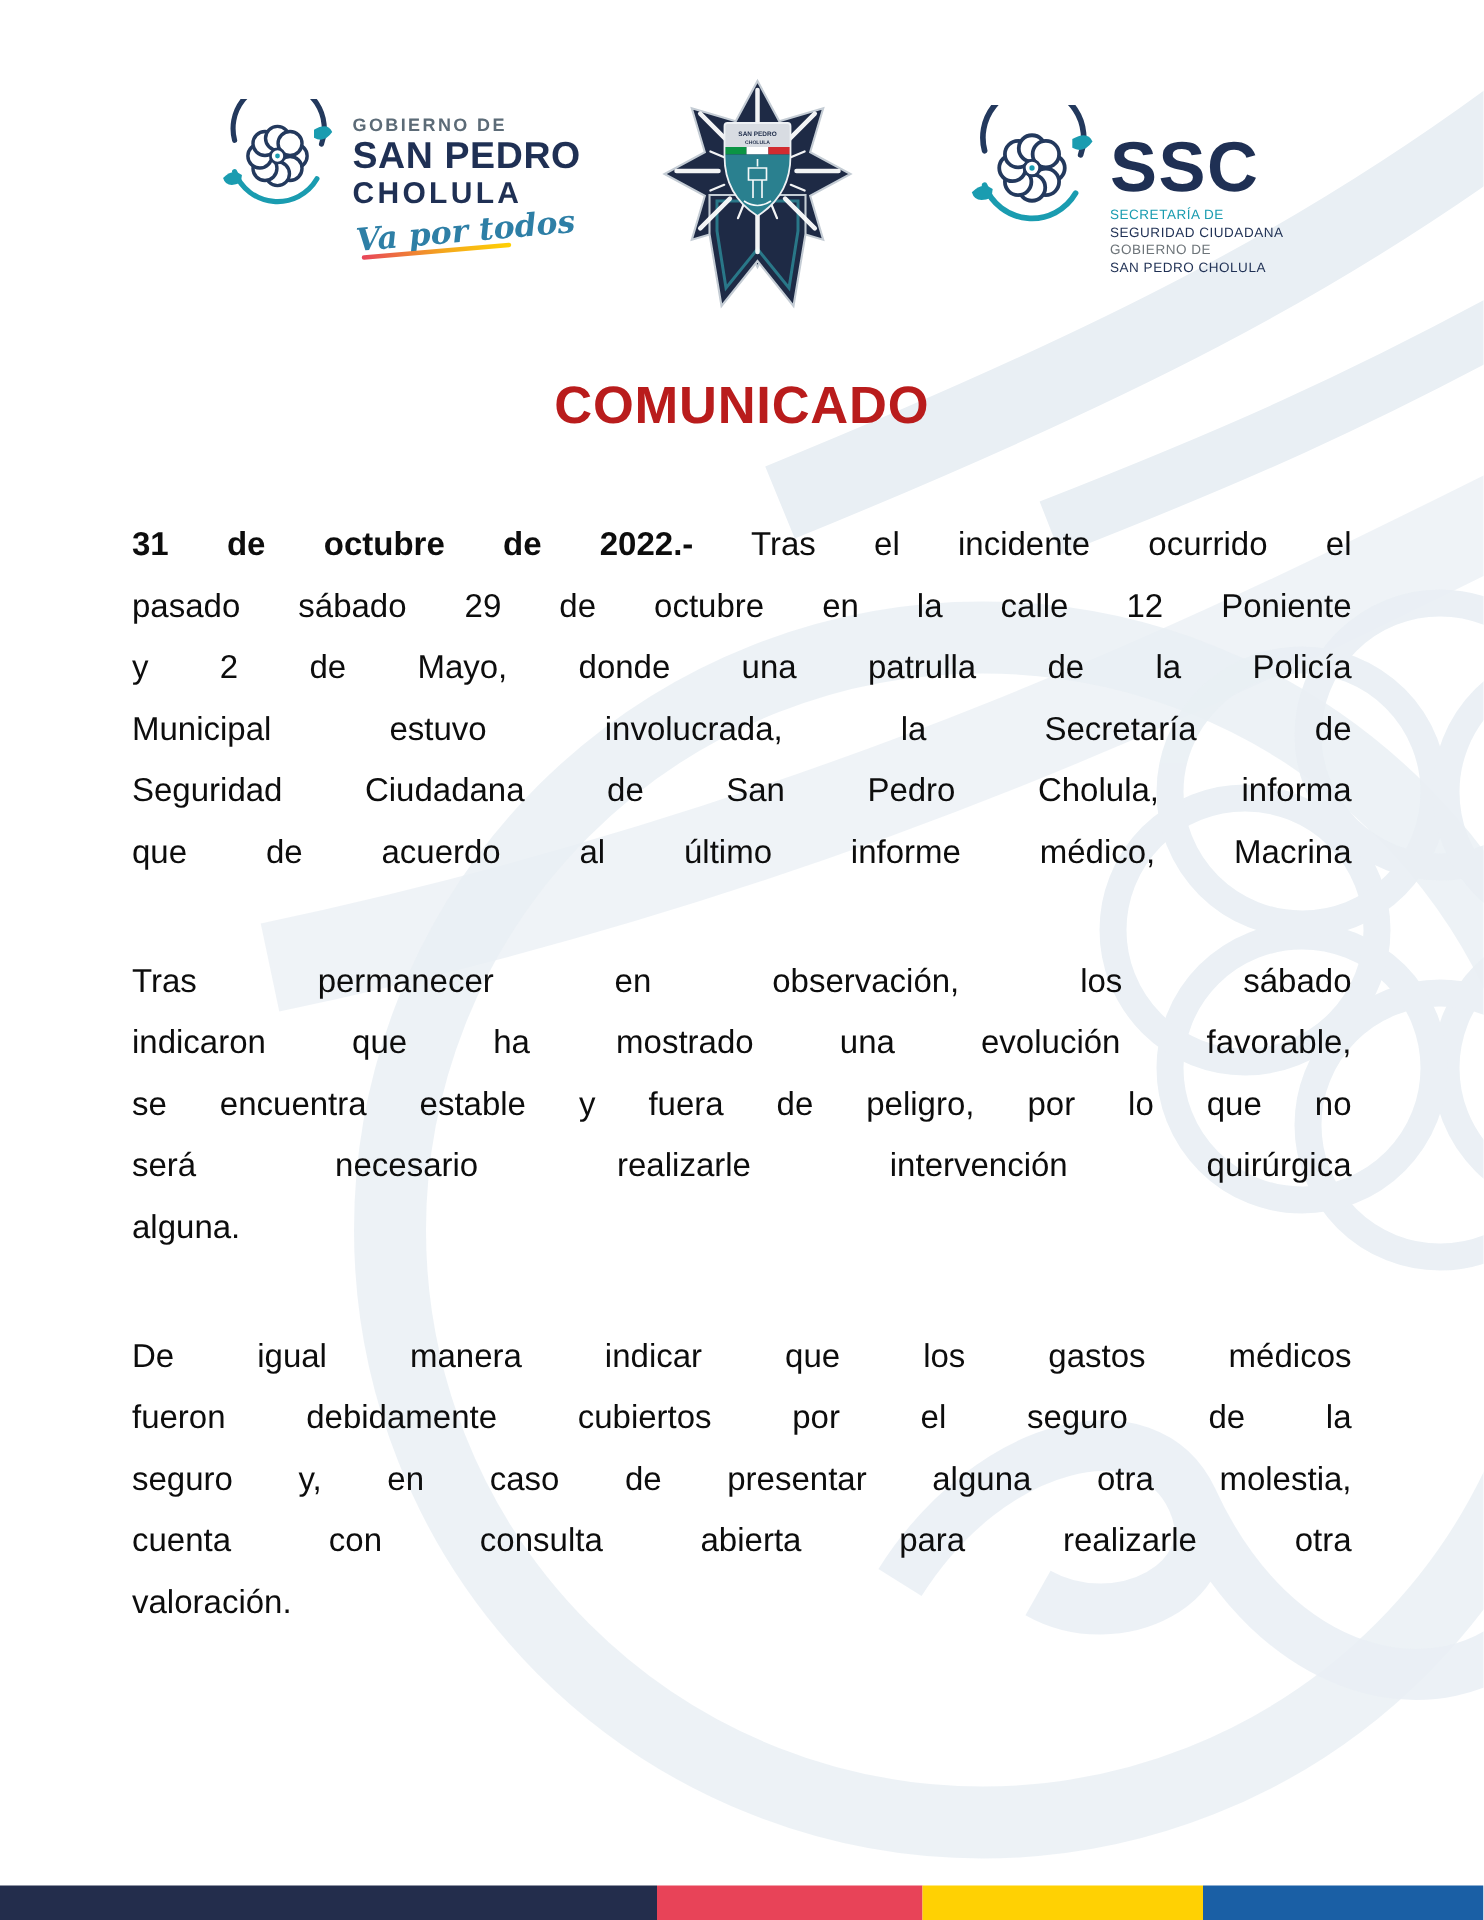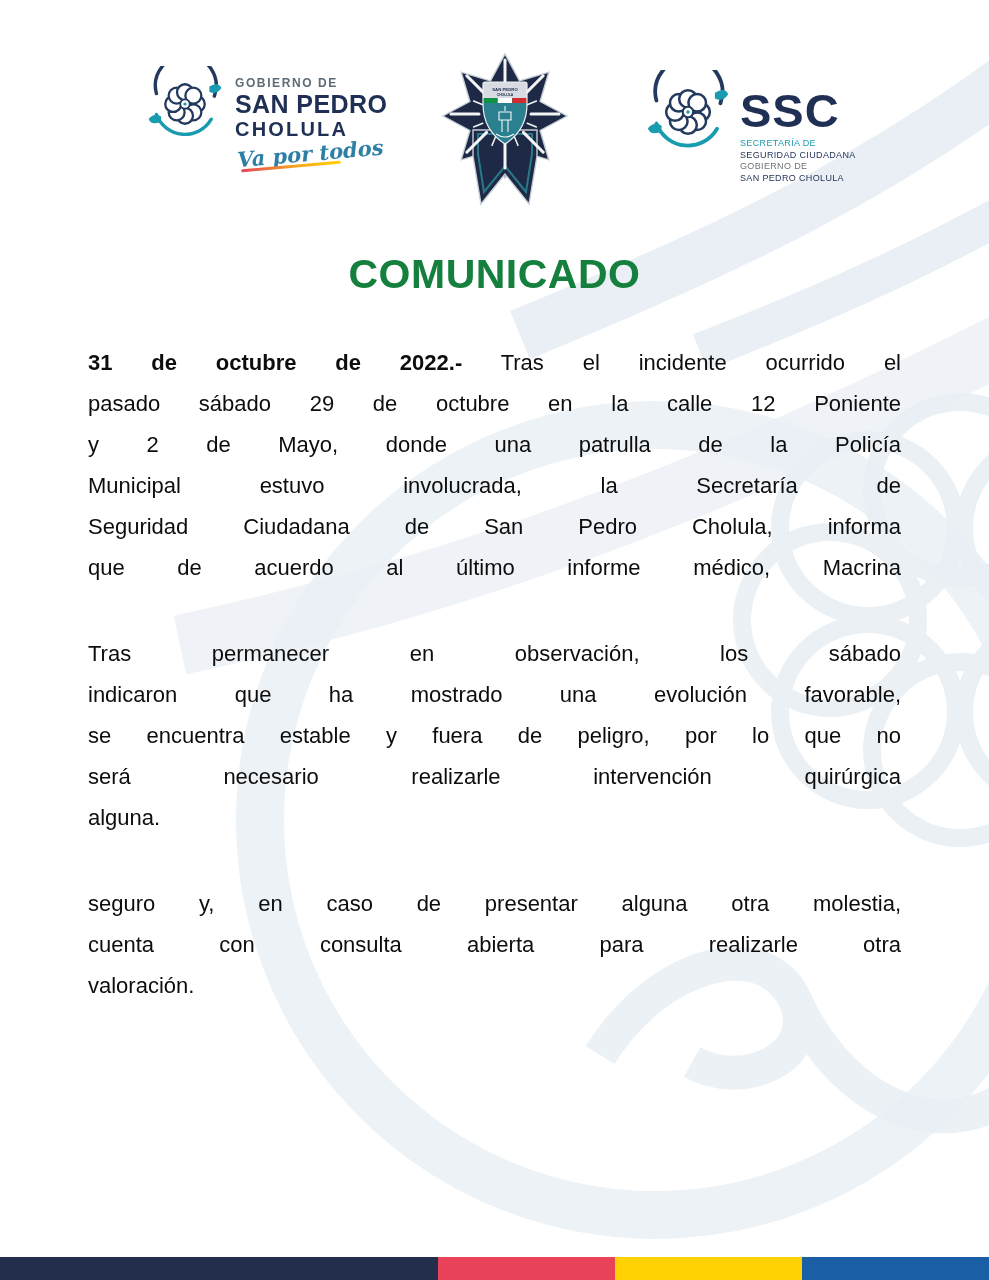--- a/index.html
+++ b/index.html
@@ -23,21 +23,21 @@
   .badge-wrap{position:absolute;left:441px;top:52px;width:128px;height:156px;}
   .logo-ssc{position:absolute;left:646px;top:70px;display:flex;gap:10px;align-items:flex-start;}
   .ssc-text{padding-top:17px;line-height:1;}
   .ssc-acronym{font-size:47px;font-weight:bold;color:#1f3054;letter-spacing:1px;margin-bottom:5px;}
   .ssc-line{font-size:9px;font-weight:normal;letter-spacing:.35px;margin-bottom:2.5px;}
   .ssc-line.teal{color:#1a9cb0;}
   .ssc-line.navy{color:#1f3054;}
   .ssc-line.gray{color:#6d7479;font-weight:normal;font-size:9px;}
   
   .doc-title{position:absolute;left:0;top:251px;width:100%;text-align:center;z-index:2;
-    font-size:41px;font-weight:bold;color:#15803d;letter-spacing:.5px;}
+    font-size:35px;font-weight:bold;color:#b91c1c;letter-spacing:.5px;}
   .content{position:absolute;left:88px;top:342px;width:813px;z-index:2;}
   .para{margin:0 0 45px 0;font-size:22px;line-height:41px;color:#0d0d0d;}
   .para b{font-weight:bold;}
   .jline{display:block;text-align:justify;text-align-last:justify;white-space:normal;}
   .jline.last{text-align-last:left;}
   
   .footer-bar{position:absolute;left:0;bottom:0;width:100%;height:23px;display:flex;z-index:2;}
   .footer-bar .seg{height:100%;}
   svg text{font-family:"Liberation Sans",sans-serif;}
 </style>
@@ -186,20 +186,22 @@
       <span class="jline">que de acuerdo al último informe médico, Macrina</span>
     </p>
     <p class="para">
       <span class="jline">Tras permanecer en observación, los sábado</span>
       <span class="jline">indicaron que ha mostrado una evolución favorable,</span>
       <span class="jline">se encuentra estable y fuera de peligro, por lo que no</span>
       <span class="jline">será necesario realizarle intervención quirúrgica</span>
       <span class="jline last">alguna.</span>
     </p>
     <p class="para">
+      <span class="jline">De igual manera indicar que los gastos médicos</span>
+      <span class="jline">fueron debidamente cubiertos por el seguro de la</span>
       <span class="jline">seguro y, en caso de presentar alguna otra molestia,</span>
       <span class="jline">cuenta con consulta abierta para realizarle otra</span>
       <span class="jline last">valoración.</span>
     </p>
   </div>
 
 <div class="footer-bar">
     <div class="seg" style="width: 44.3%; background: rgb(35, 45, 76);"></div>
     <div class="seg" style="width: 17.9%; background: rgb(232, 67, 88);"></div>
     <div class="seg" style="width: 18.9%; background: rgb(255, 209, 3);"></div>

